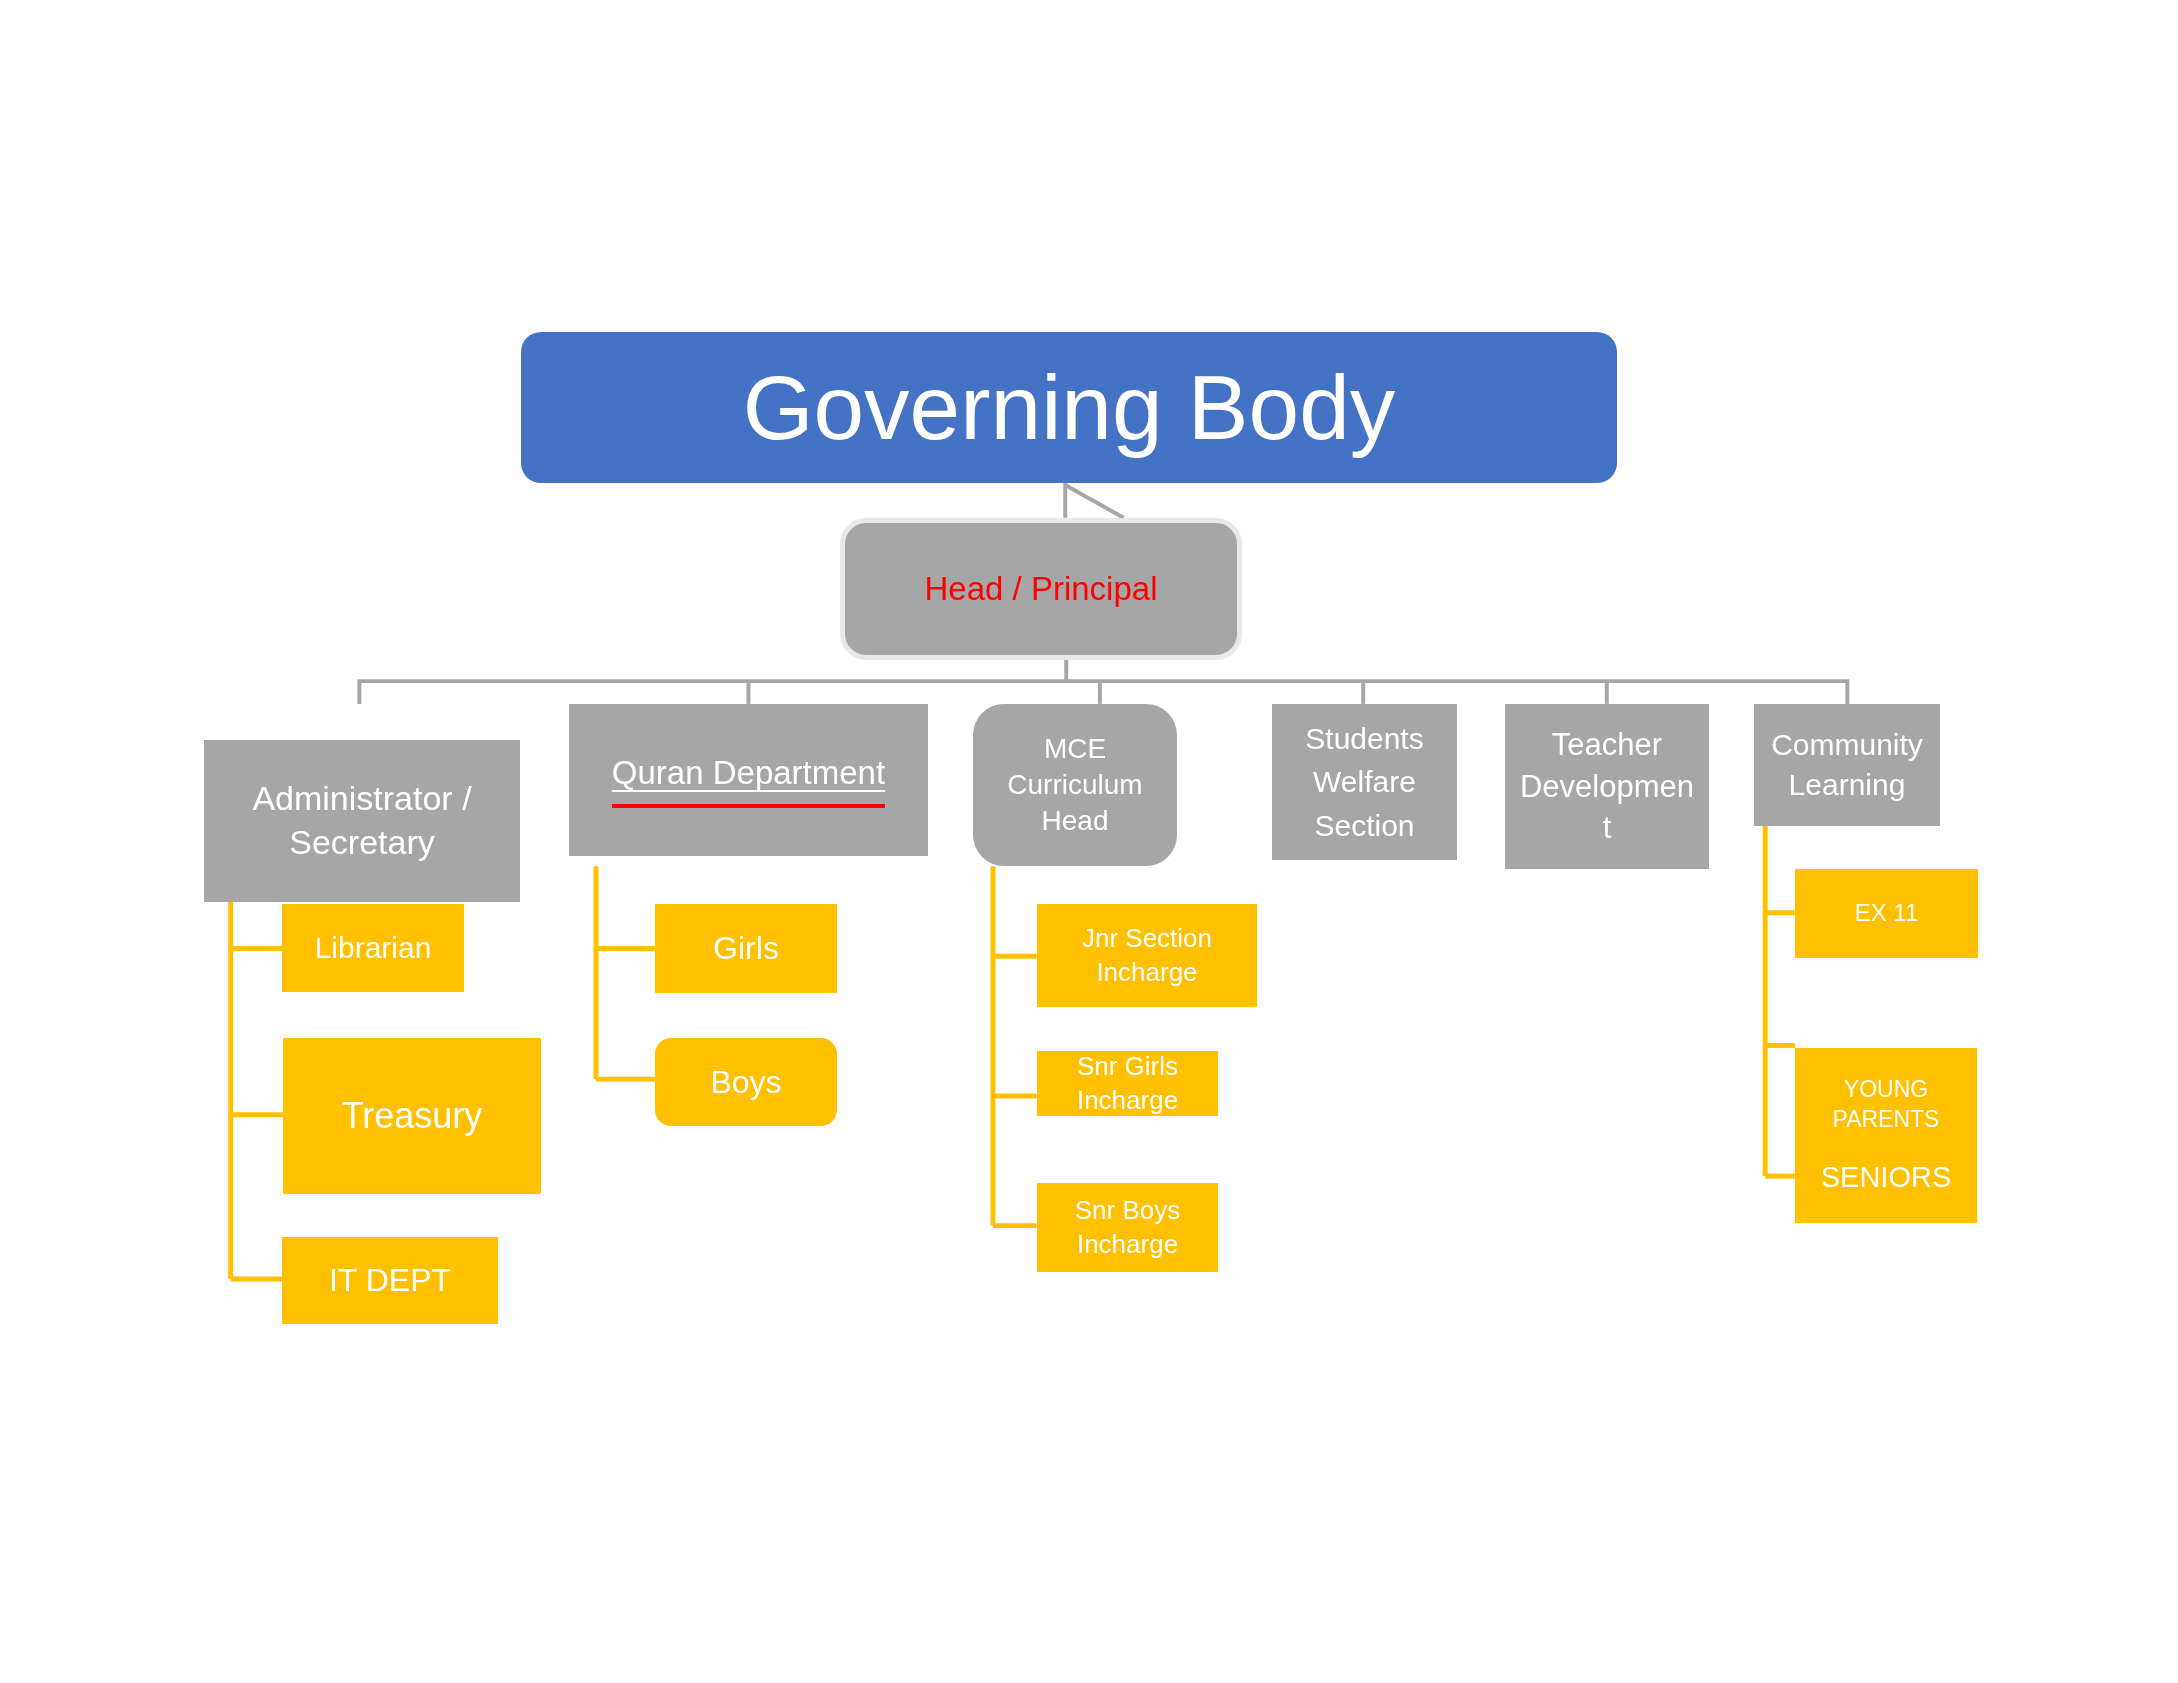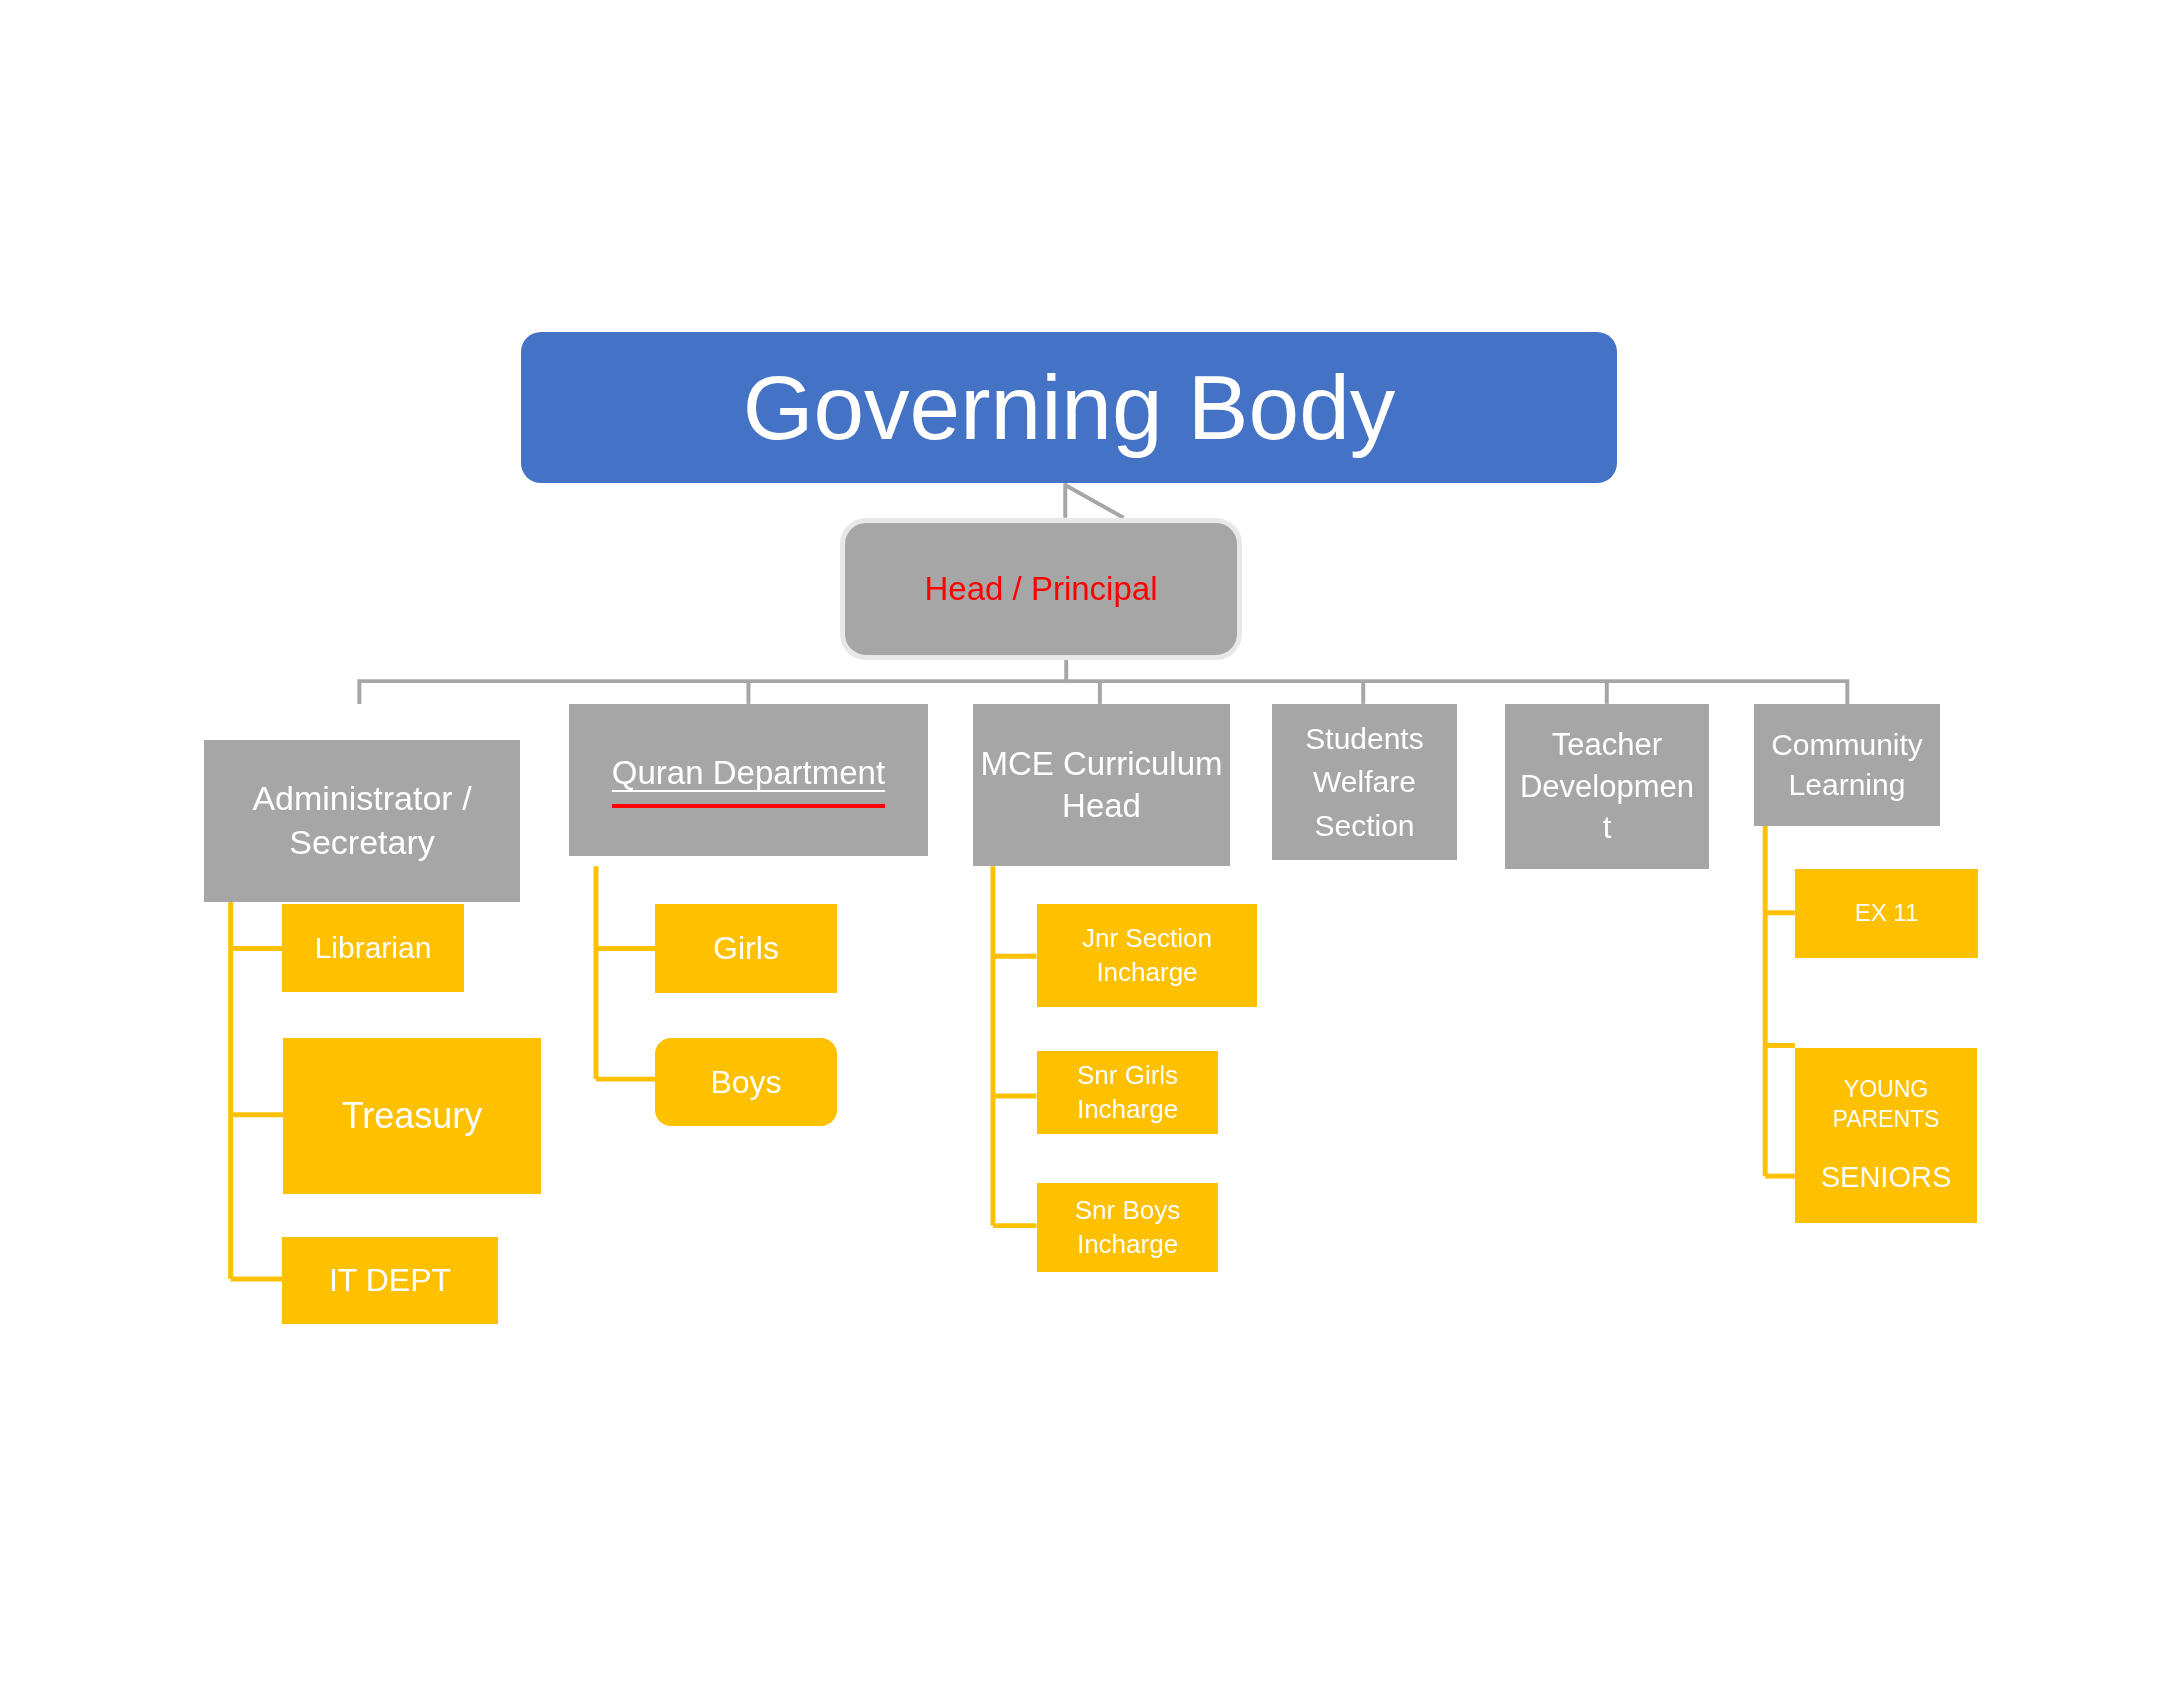--- a/index.html
+++ b/index.html
@@ -26,33 +26,33 @@
     background:var(--blue); border-radius:20px; font-size:91px; line-height:1;
   }
   .box-head{
     left:840px; top:518px; width:402px; height:142px;
     background:var(--gray); border:5px solid var(--border-light);
     border-radius:26px; color:var(--red); font-size:33px;
   }
   .dept{background:var(--gray);}
   .dept-admin     {left:204px;  top:704px; width:316px; height:162px; font-size:34px;margin-top:36px;}
   .dept-quran     {left:569px;  top:704px; width:359px; height:152px; font-size:33px;}
-  .dept-mce       {left:973px;  top:704px; width:257px; height:162px; font-size:33px;}
+  .dept-mce       {left:973px;  top:704px; width:204px; height:162px; font-size:28px;border-radius:31px;}
   .dept-students  {left:1272px; top:704px; width:185px; height:156px; font-size:30px; line-height:1.45;}
   .dept-teacher   {left:1505px; top:704px; width:204px; height:165px; font-size:31px; line-height:1.35;}
   .dept-community {left:1754px; top:704px; width:186px; height:122px; font-size:30px; line-height:1.35;}
 
   .leaf{background:var(--gold);}
   .leaf-librarian {left:282px;  top:904px;  width:182px; height:88px;  font-size:30px;}
   .leaf-treasury  {left:283px;  top:1038px; width:258px; height:156px; font-size:36px;}
   .leaf-itdept    {left:282px;  top:1237px; width:216px; height:87px;  font-size:32px;}
   .leaf-girls     {left:655px;  top:904px;  width:182px; height:89px;  font-size:32px;}
   .leaf-boys      {left:655px;  top:1038px; width:182px; height:88px;  font-size:32px;border-radius:16px;}
   .leaf-jnr       {left:1037px; top:904px;  width:220px; height:103px; font-size:26px;}
-  .leaf-snrgirls  {left:1037px; top:1051px; width:181px; height:83px;  font-size:26px;text-align:right;}
+  .leaf-snrgirls  {left:1037px; top:1051px; width:181px; height:65px;  font-size:26px;}
   .leaf-snrboys   {left:1037px; top:1183px; width:181px; height:89px;  font-size:26px;}
   .leaf-ex11      {left:1795px; top:869px;  width:183px; height:89px;  font-size:24px;}
   .leaf-young     {left:1795px; top:1048px; width:182px; height:113px;  font-size:23px;}
   .leaf-seniors   {left:1795px; top:1133px; width:182px; height:90px;  font-size:29px;}
 
   .underline-red{
     text-decoration:underline;
     text-decoration-thickness:2px;
     text-underline-offset:6px;
     padding-bottom:9px;

